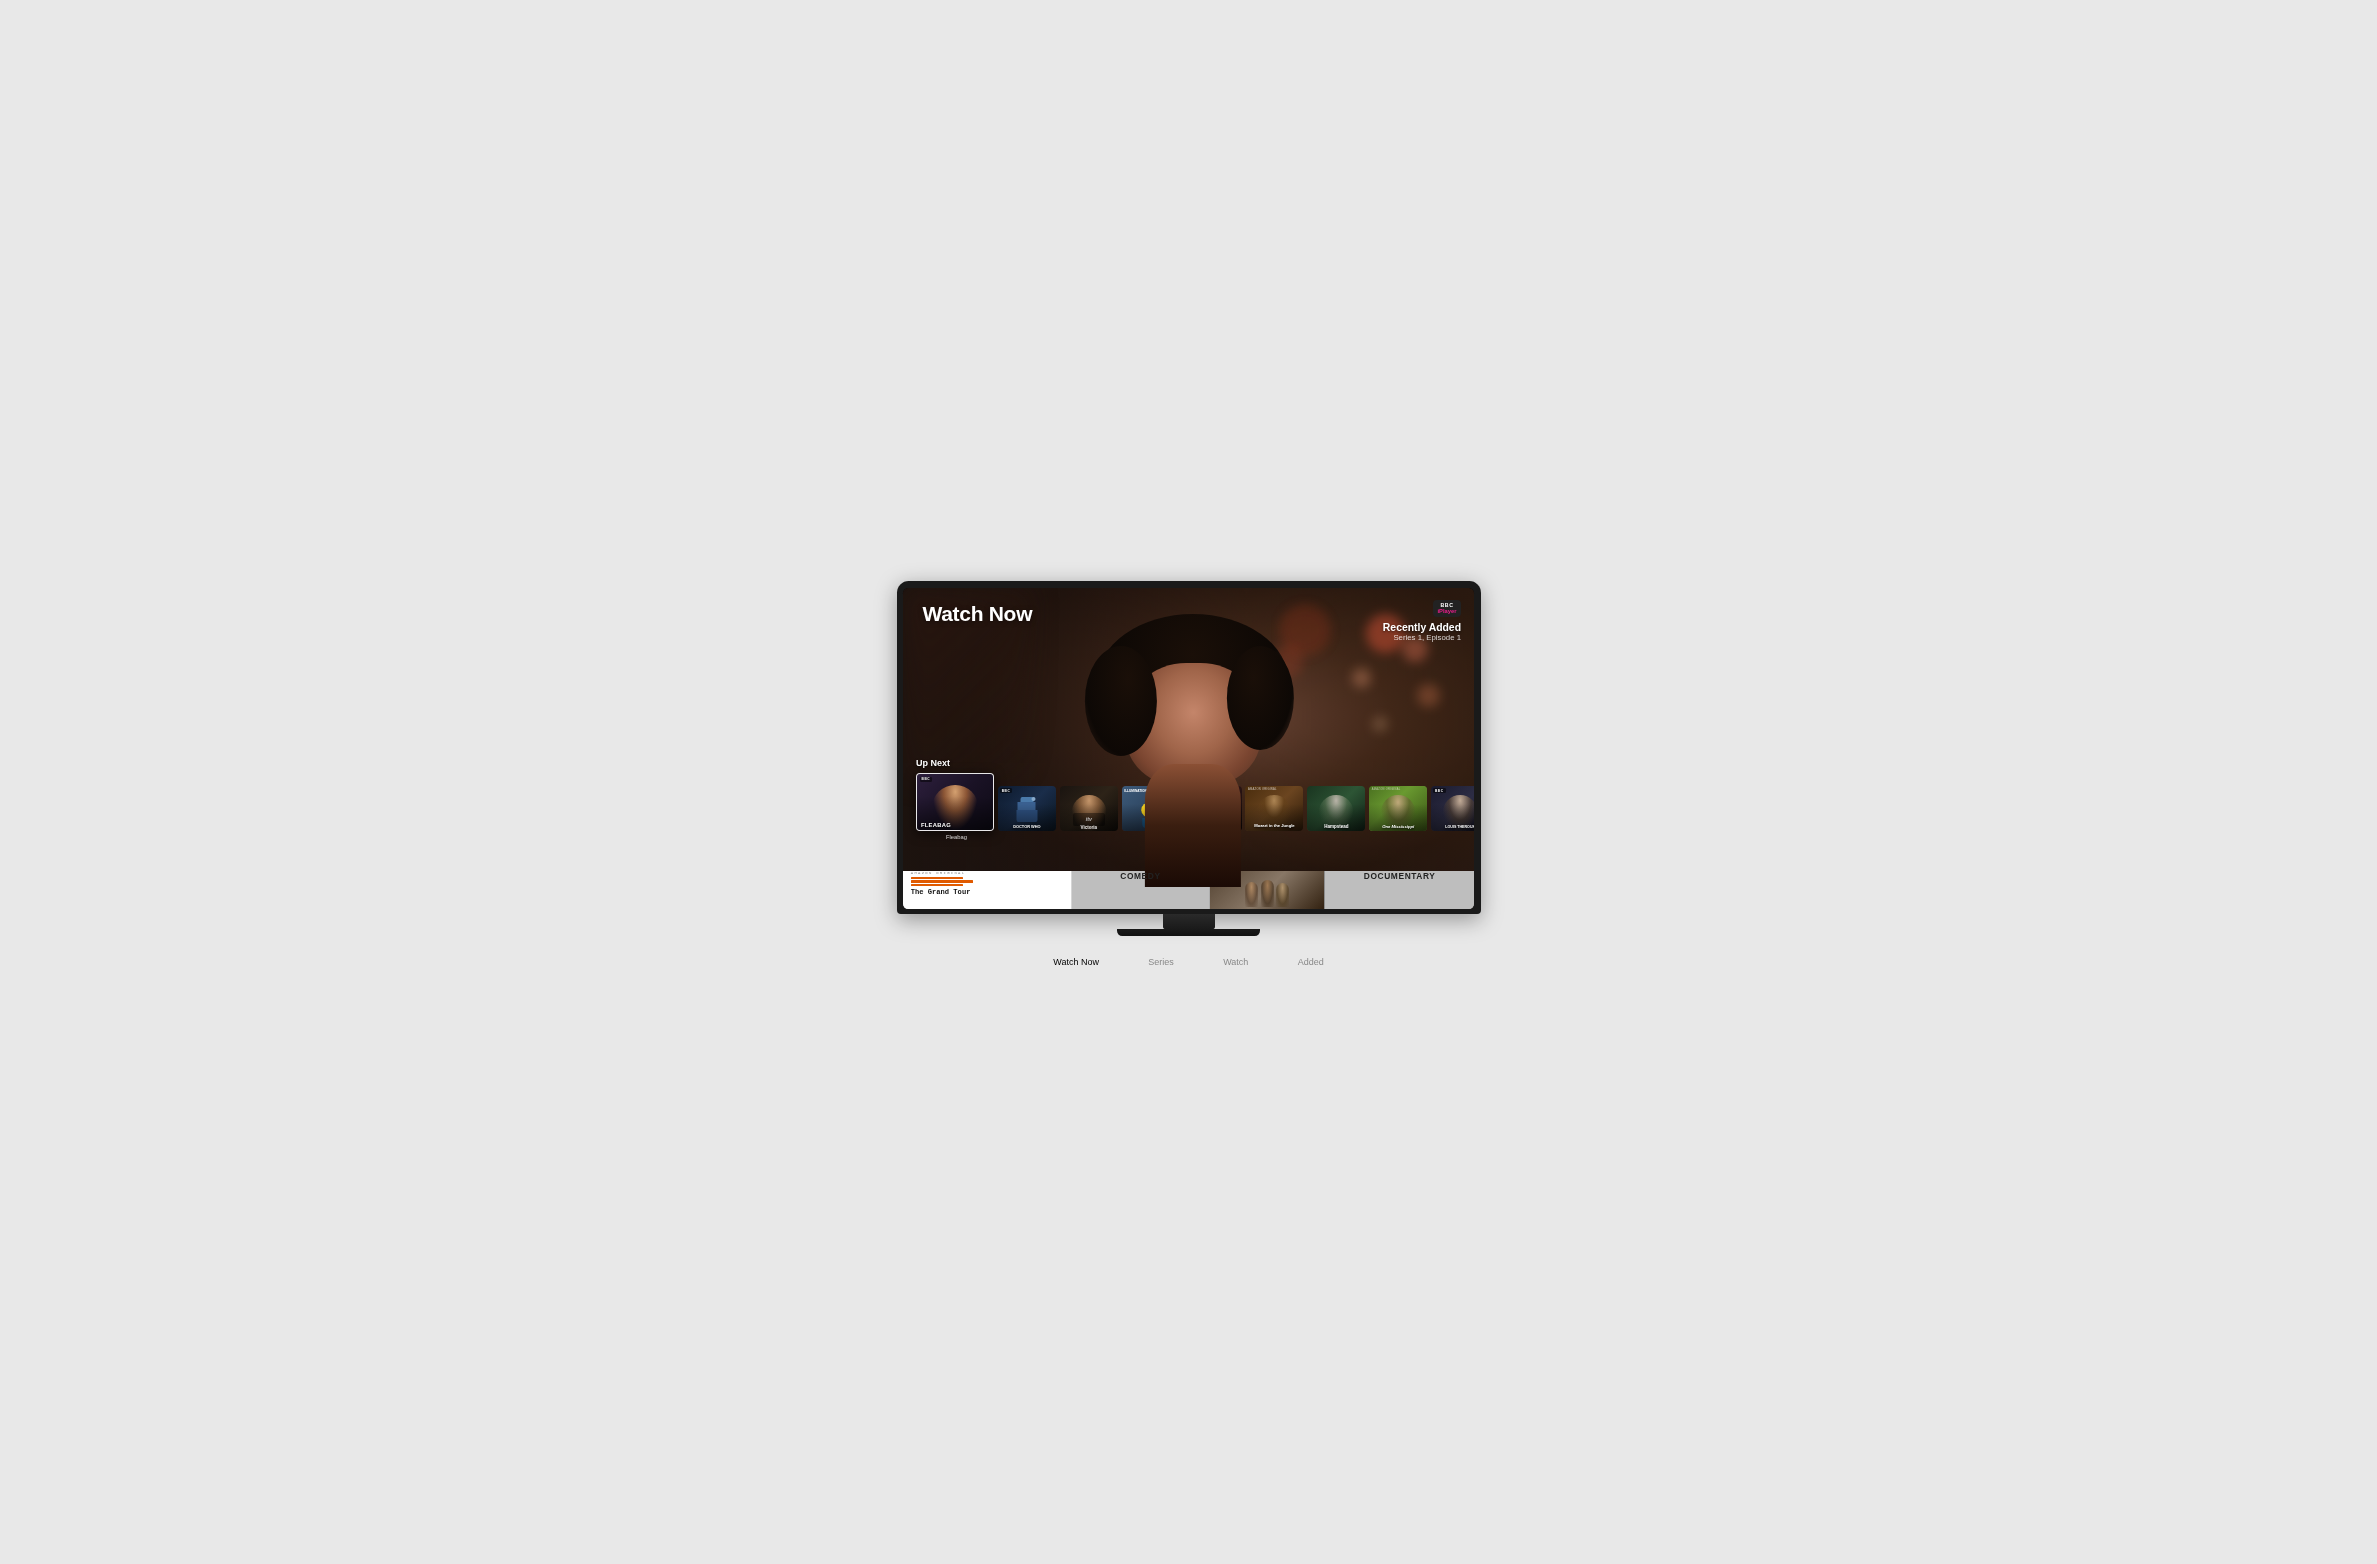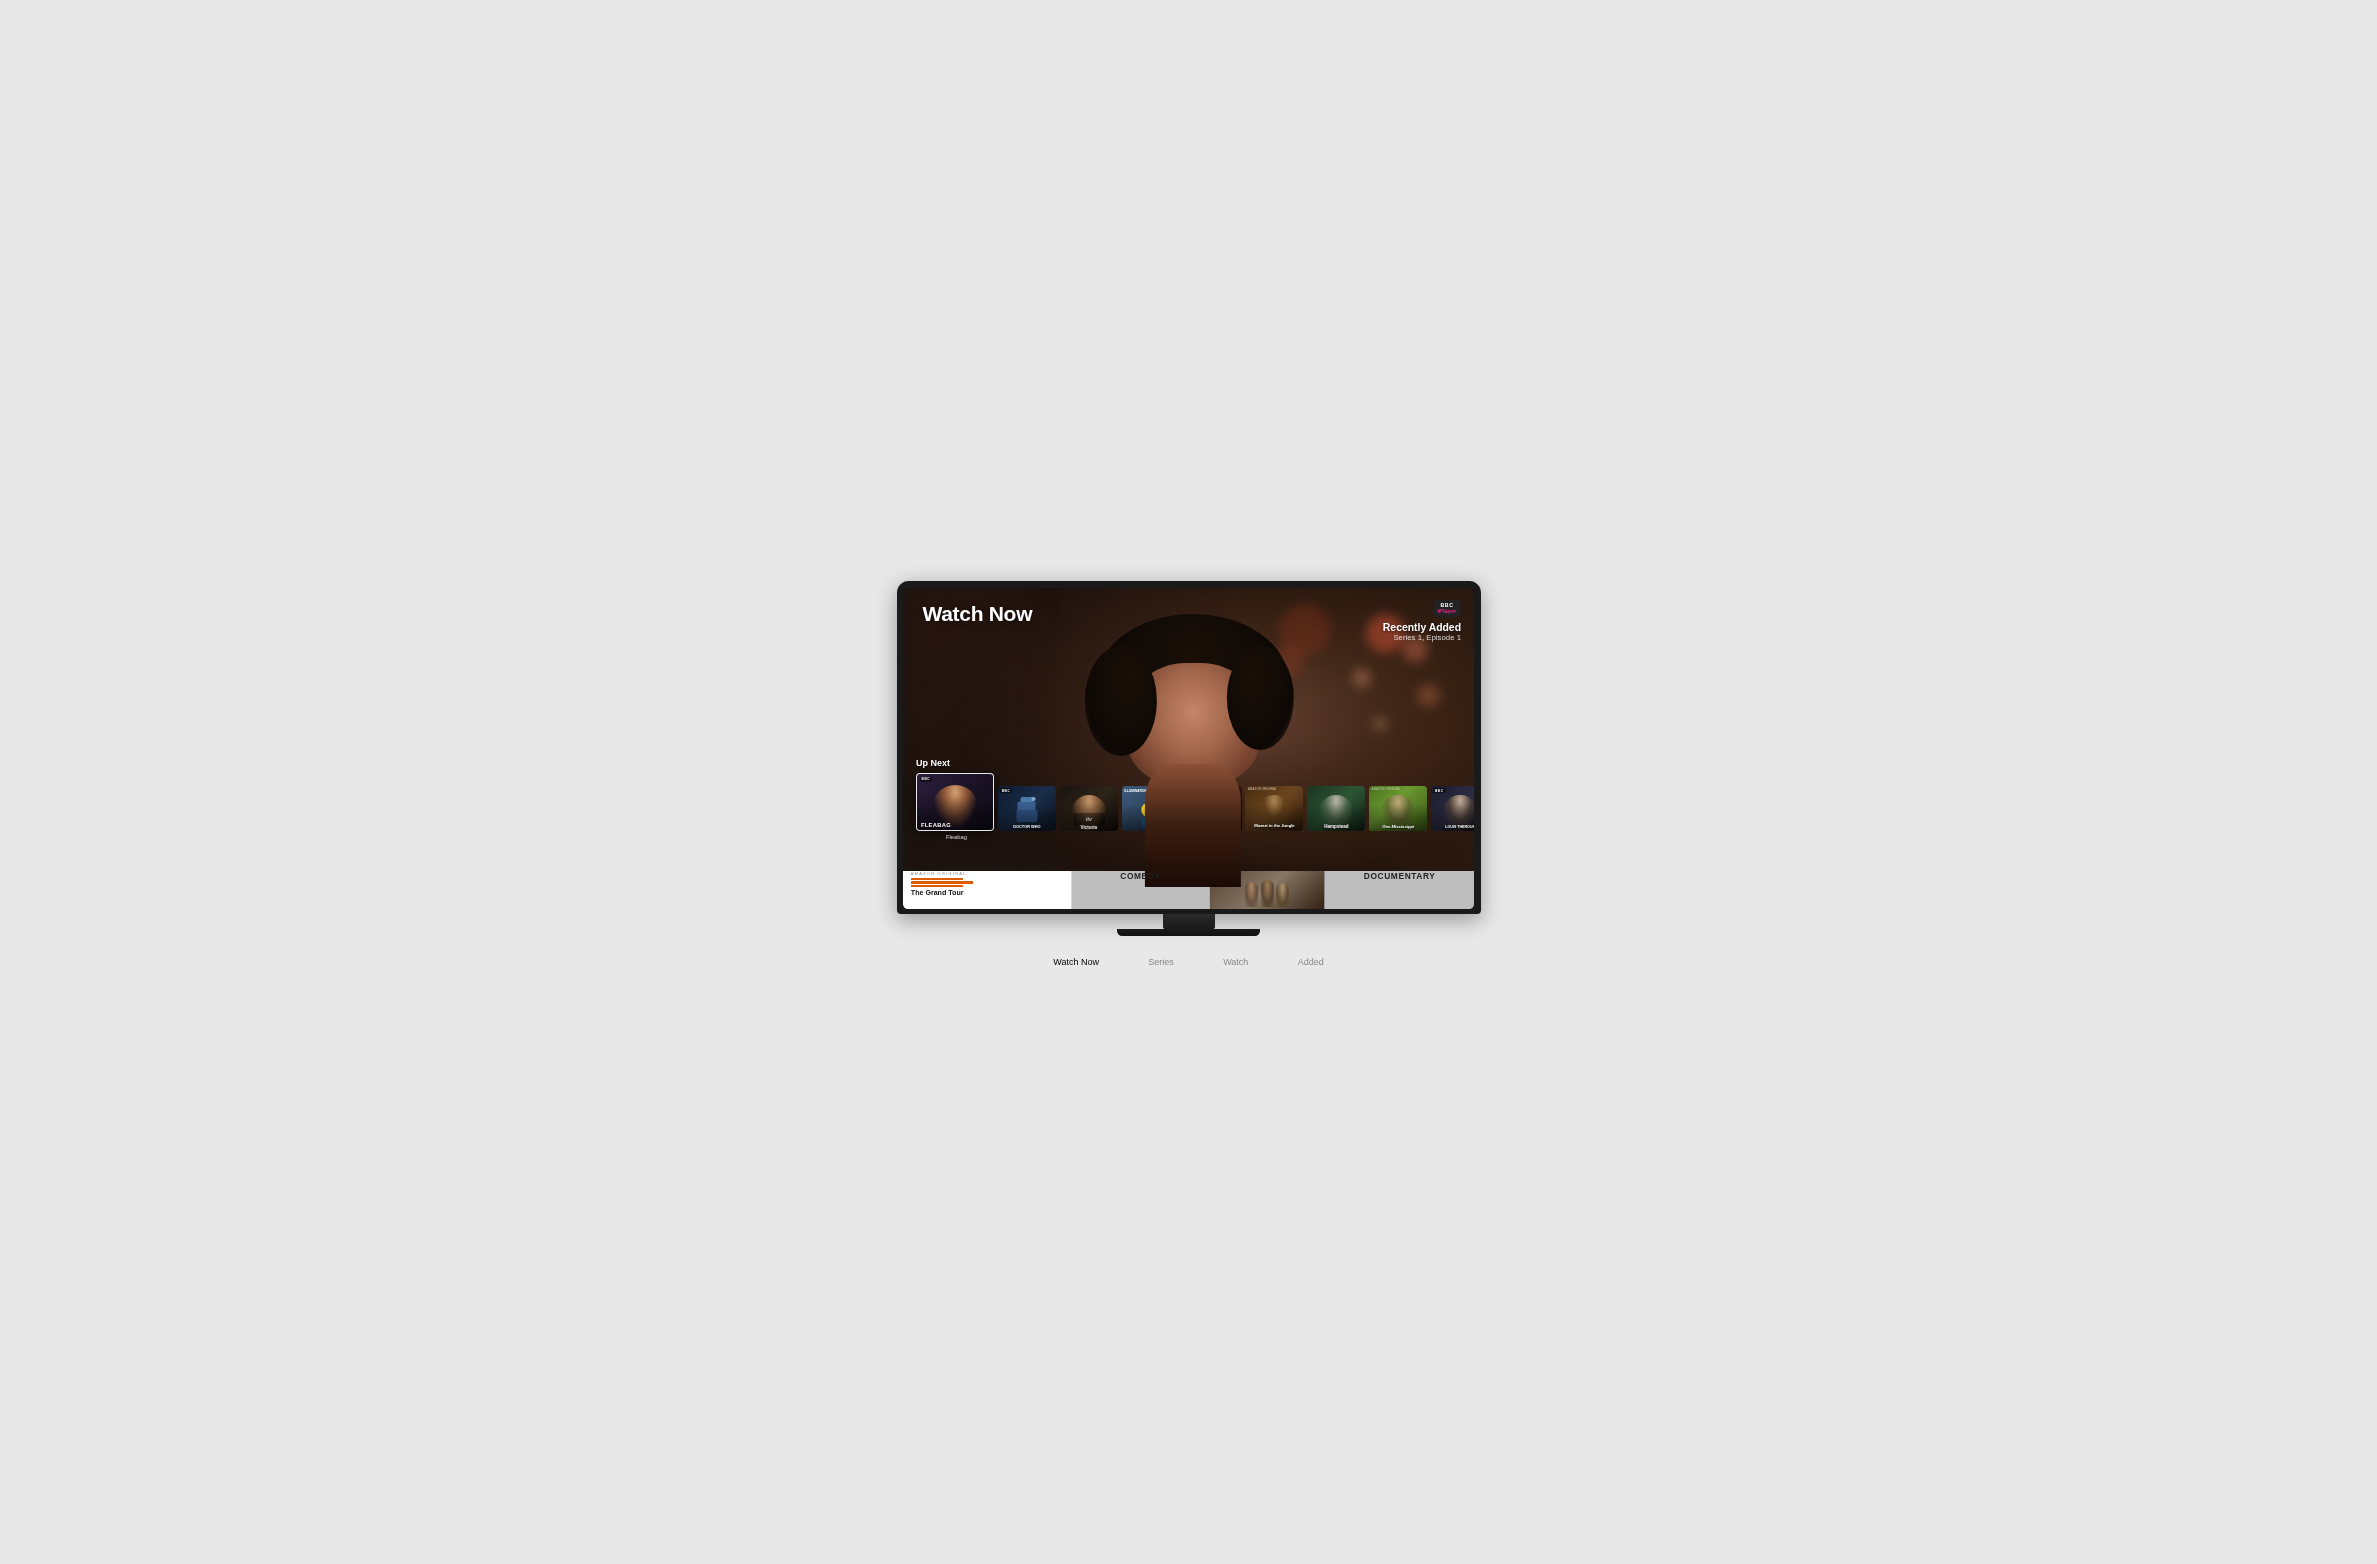--- a/index.html
+++ b/index.html
@@ -274,20 +274,21 @@
     .grand-tour-item {
       background: #fff;
       justify-content: flex-start;
       padding-left: 7.8px;
     }
 
     .grand-tour-logo {
       display: flex;
       flex-direction: column;
       align-items: flex-start;
+      font-family: Liberation Mono, monospace;
     }
     .gt-amazon {
       font-size: 3.9px;
       letter-spacing: 1.3px;
       color: #888;
       font-weight: 500;
     }
     .gt-bars {
       display: flex;
       flex-direction: column;

